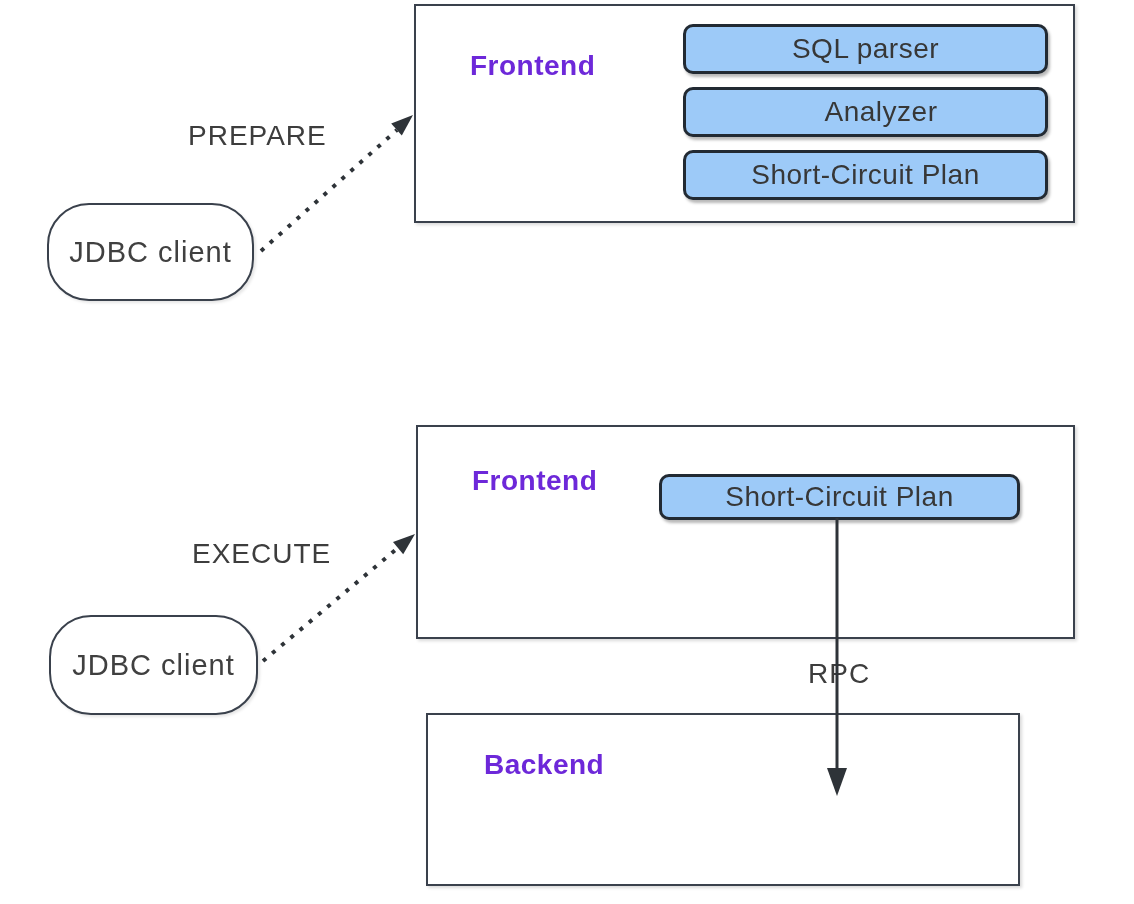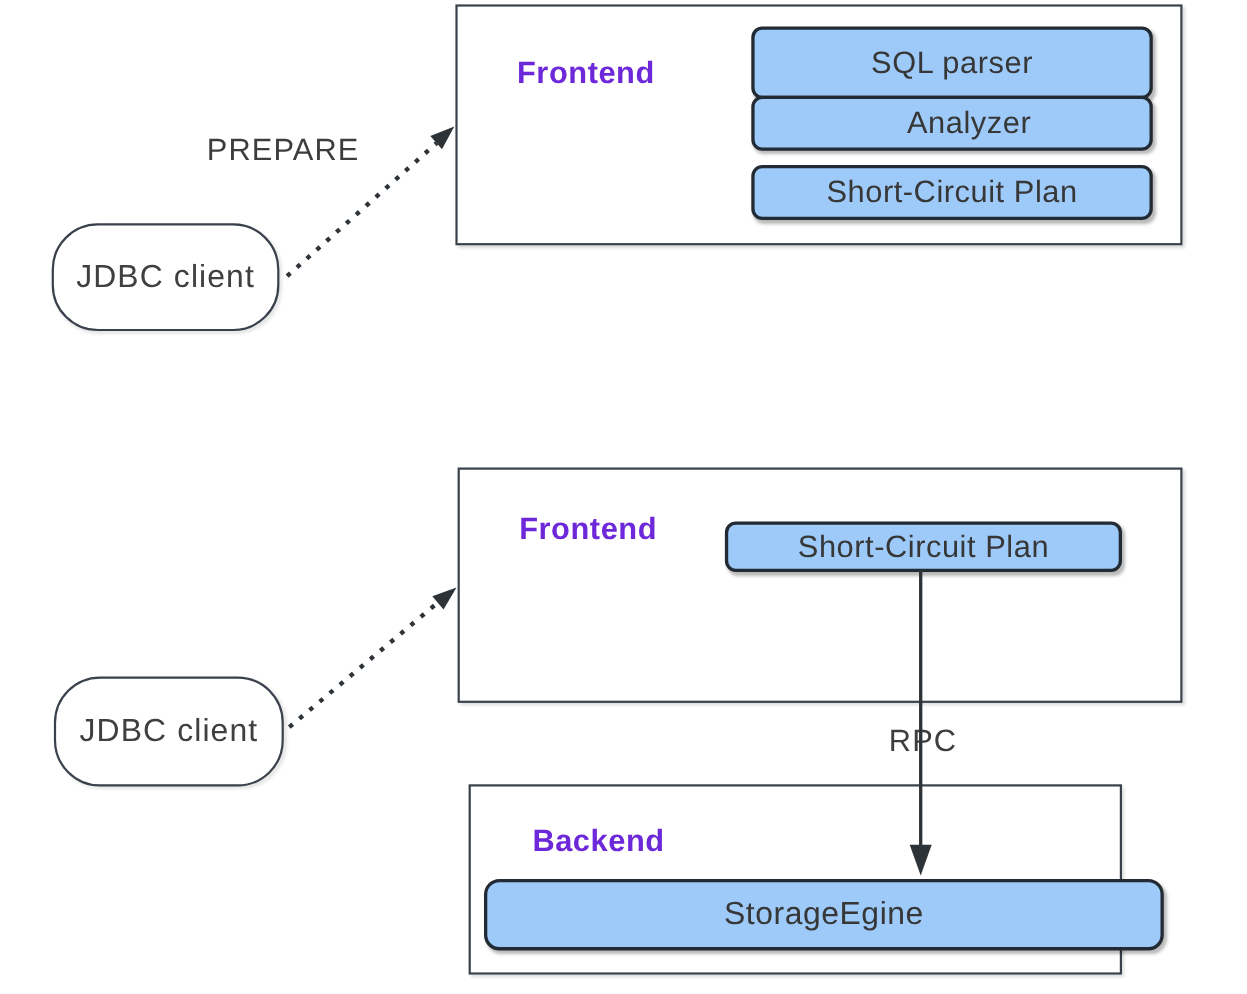--- a/index.html
+++ b/index.html
@@ -34,42 +34,42 @@
   }
   #arrows{position:absolute;left:0;top:0;pointer-events:none;}
 </style>
 </head>
 <body>
 
 <div id="canvas">
 
   <div class="container-box" style="left:414px;top:4px;width:661px;height:219px;">
     <div class="container-label" style="left:54px;top:44px;">Frontend</div>
-    <div class="component" style="left:267px;top:18px;width:365px;height:66px;">SQL parser</div>
+    <div class="component" style="left:267px;top:18px;width:365px;height:50px;">SQL parser</div>
     <div class="component" style="left:267px;top:81px;width:365px;height:50px;padding-left:31px;">Analyzer</div>
     <div class="component" style="left:267px;top:144px;width:365px;height:50px;">Short-Circuit Plan</div>
   </div>
 
   <div class="client-node" style="left:47px;top:203px;width:207px;height:98px;">JDBC client</div>
 
   <div class="edge-label" style="left:188px;top:120px;">PREPARE</div>
 
   <div class="container-box" style="left:416px;top:425px;width:659px;height:214px;">
     <div class="container-label" style="left:54px;top:38px;">Frontend</div>
     <div class="component" style="left:241px;top:47px;width:361px;height:46px;">Short-Circuit Plan</div>
   </div>
 
   <div class="client-node" style="left:49px;top:615px;width:209px;height:100px;">JDBC client</div>
 
+  <div class="edge-label" style="left:192px;top:538px;">EXECUTE</div>
 
   <div class="edge-label" style="left:808px;top:658px;">RPC</div>
 
   <div class="container-box" style="left:426px;top:713px;width:594px;height:173px;">
     <div class="container-label" style="left:56px;top:34px;">Backend</div>
-    <div class="component big" style="left:12px;top:84px;width:618px;height:65px;">StorageEgine</div>
   </div>
 
   <svg id="arrows" width="1134" height="904" viewBox="0 0 1134 904">
 
     <g>
       <line x1="261" y1="251" x2="397" y2="130" stroke-width="4" stroke-dasharray="4 8" stroke="#2e3338"></line>
       <polygon points="413,115 401.8,135.6 391.2,123.6" fill="#2e3338"></polygon>
     </g>
 
     <g>

